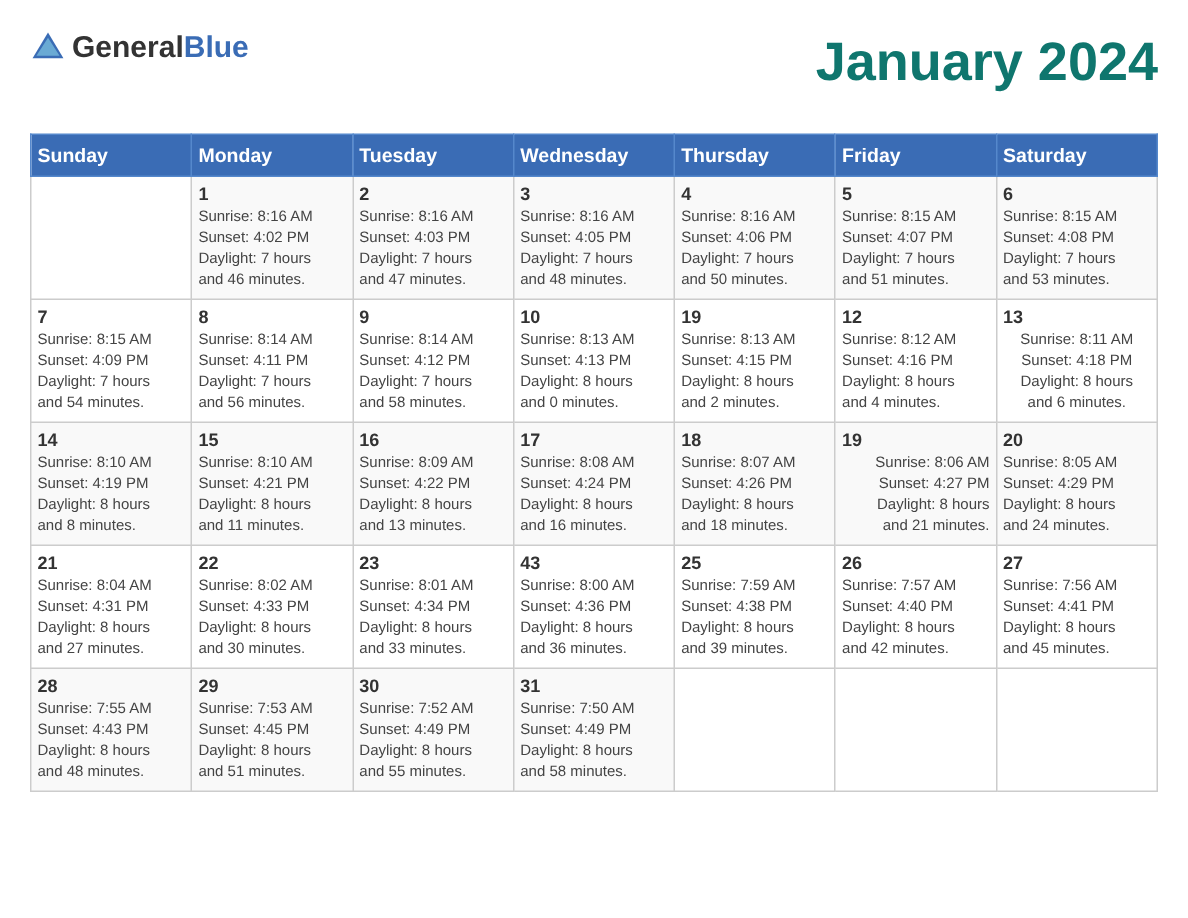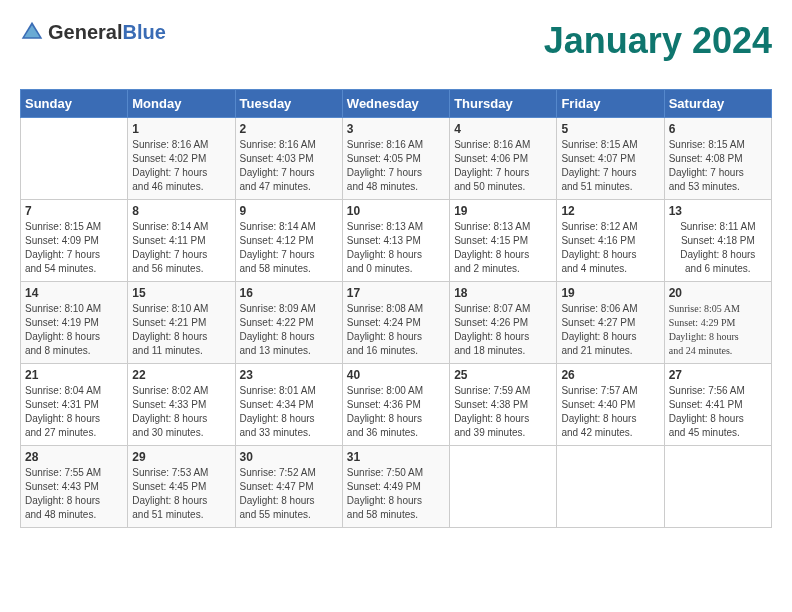--- a/index.html
+++ b/index.html
@@ -249,28 +249,28 @@
         </td>
         <td>
           <span class="day-number">18</span>
           <div class="cell-content" style="white-space: pre-line;">Sunrise: 8:07 AM
 Sunset: 4:26 PM
 Daylight: 8 hours
 and 18 minutes.</div>
         </td>
         <td>
           <span class="day-number">19</span>
-          <div class="cell-content" style="white-space: pre-line;">Sunrise: 8:06 AM
+          <div class="cell-content" style="white-space: pre-line; text-align: right;">Sunrise: 8:06 AM
 Sunset: 4:27 PM
 Daylight: 8 hours
 and 21 minutes.</div>
         </td>
         <td>
           <span class="day-number">20</span>
-          <div class="cell-content" style="white-space: pre-line; font-family: Liberation Serif, serif;">Sunrise: 8:05 AM
+          <div class="cell-content" style="white-space: pre-line;">Sunrise: 8:05 AM
 Sunset: 4:29 PM
 Daylight: 8 hours
 and 24 minutes.</div>
         </td>
       </tr>
       <tr>
         <td>
           <span class="day-number">21</span>
           <div class="cell-content" style="white-space: pre-line;">Sunrise: 8:04 AM
 Sunset: 4:31 PM
@@ -285,21 +285,21 @@
 and 30 minutes.</div>
         </td>
         <td>
           <span class="day-number">23</span>
           <div class="cell-content" style="white-space: pre-line;">Sunrise: 8:01 AM
 Sunset: 4:34 PM
 Daylight: 8 hours
 and 33 minutes.</div>
         </td>
         <td>
-          <span class="day-number">40</span>
+          <span class="day-number">43</span>
           <div class="cell-content" style="white-space: pre-line;">Sunrise: 8:00 AM
 Sunset: 4:36 PM
 Daylight: 8 hours
 and 36 minutes.</div>
         </td>
         <td>
           <span class="day-number">25</span>
           <div class="cell-content" style="white-space: pre-line;">Sunrise: 7:59 AM
 Sunset: 4:38 PM
 Daylight: 8 hours
@@ -331,21 +331,21 @@
         <td>
           <span class="day-number">29</span>
           <div class="cell-content" style="white-space: pre-line;">Sunrise: 7:53 AM
 Sunset: 4:45 PM
 Daylight: 8 hours
 and 51 minutes.</div>
         </td>
         <td>
           <span class="day-number">30</span>
           <div class="cell-content" style="white-space: pre-line;">Sunrise: 7:52 AM
-Sunset: 4:47 PM
+Sunset: 4:49 PM
 Daylight: 8 hours
 and 55 minutes.</div>
         </td>
         <td>
           <span class="day-number">31</span>
           <div class="cell-content" style="white-space: pre-line;">Sunrise: 7:50 AM
 Sunset: 4:49 PM
 Daylight: 8 hours
 and 58 minutes.</div>
         </td>

